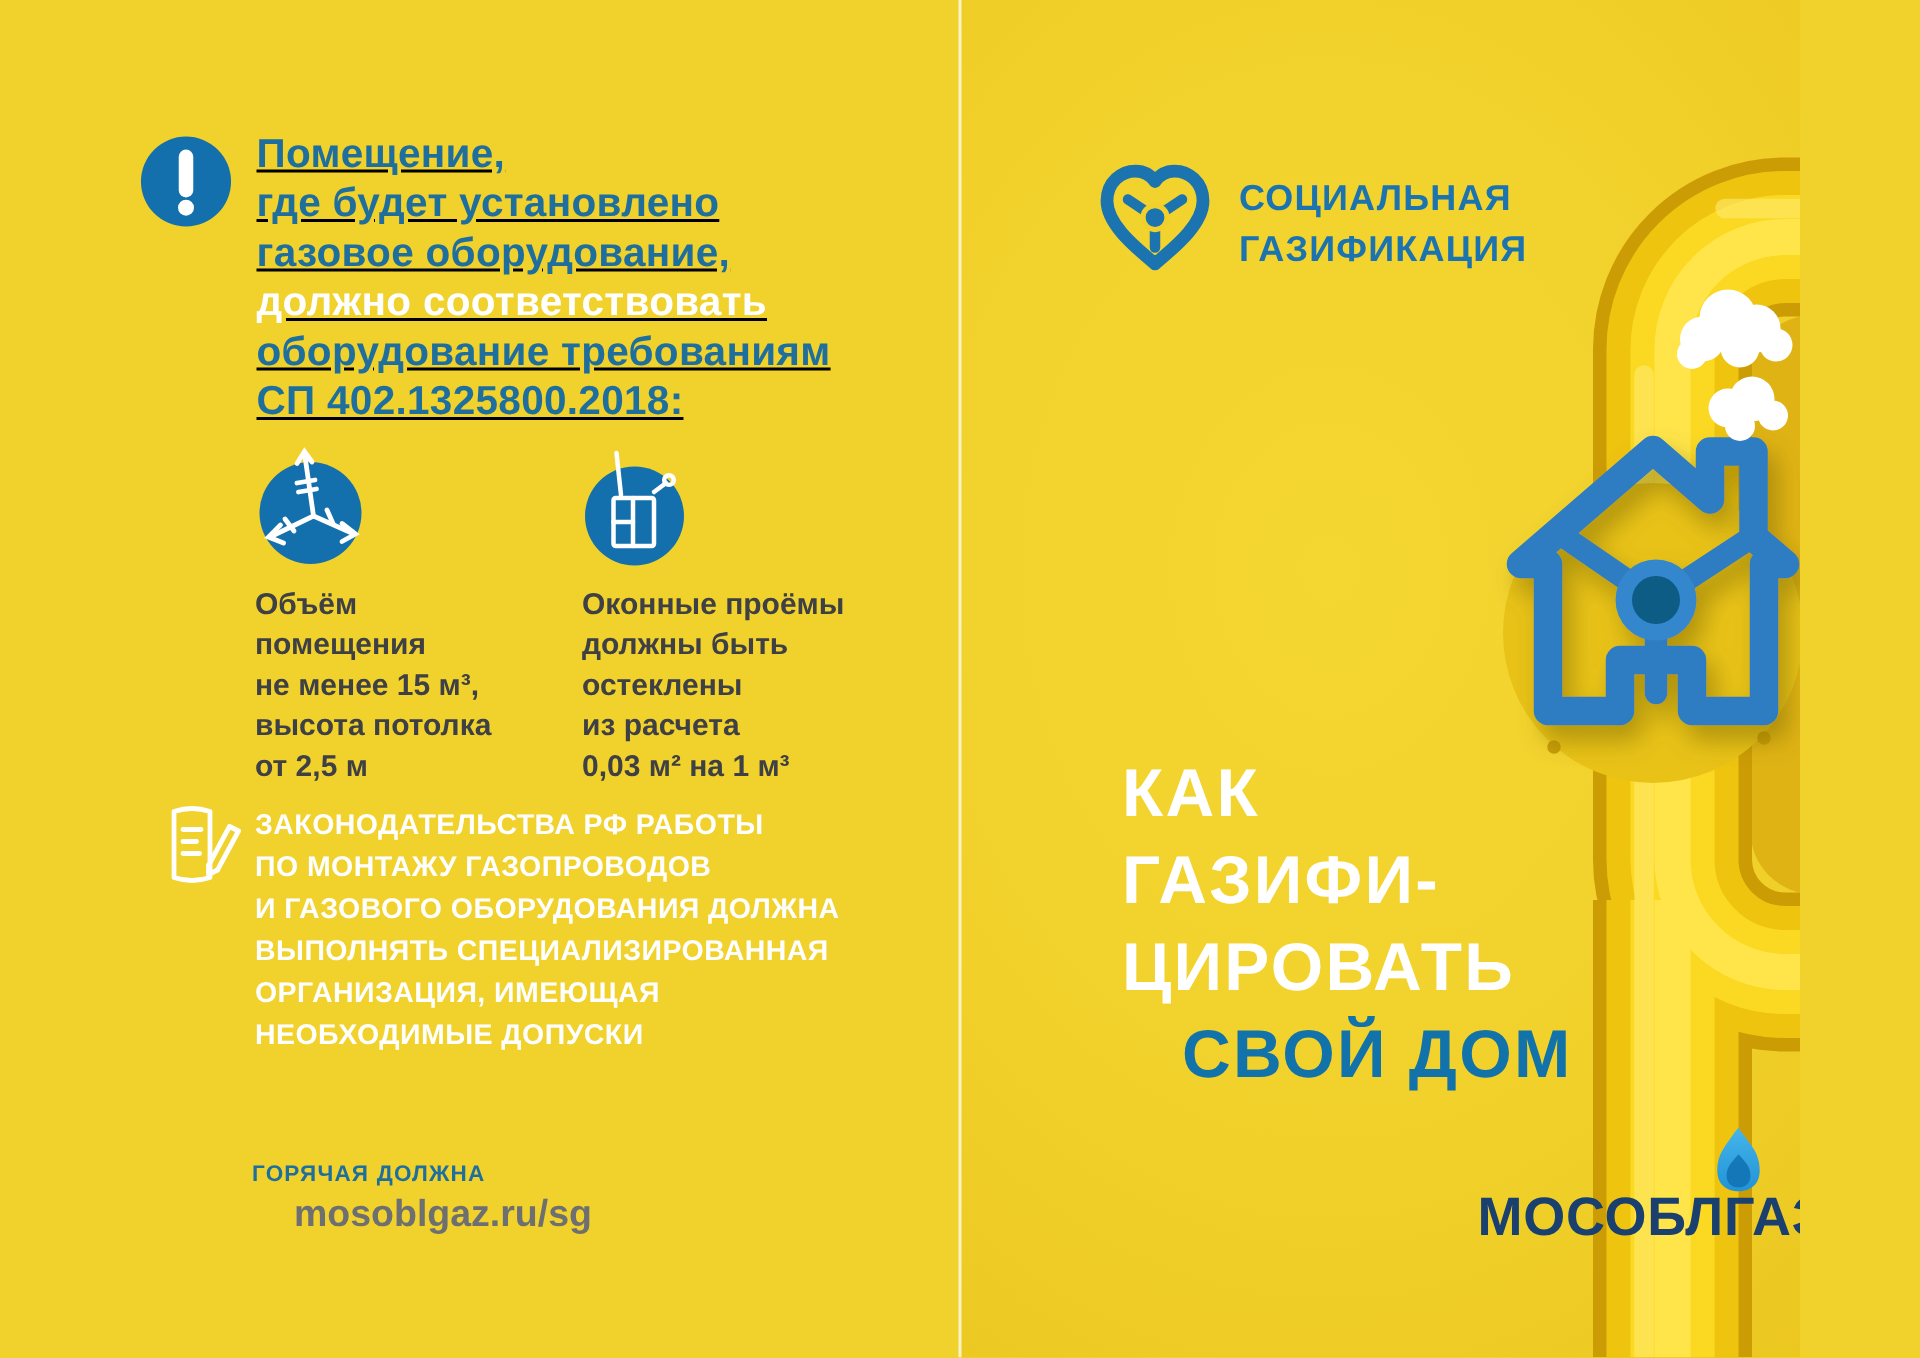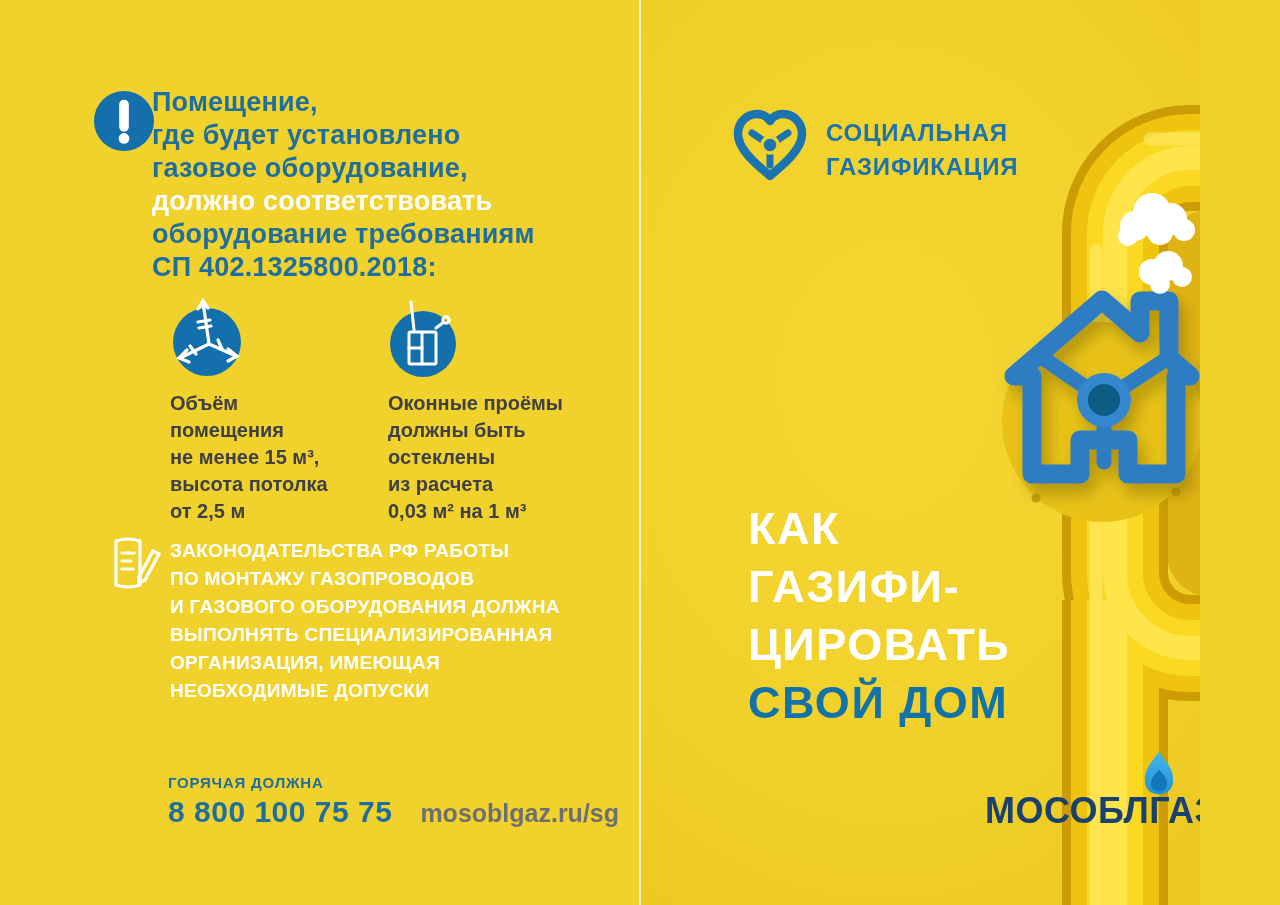--- a/index.html
+++ b/index.html
@@ -18,21 +18,21 @@
       radial-gradient(120% 95% at 44% 42%, #F5D732 0%, #F1D02A 48%, #EBC720 78%, #E2BA16 100%);
     overflow:hidden;
   }
   .fold-line {
     position:absolute; left:639px; top:0; width:2px; height:905px;
     background:rgba(255,251,225,0.85); z-index:40;
   }
 
   
   .notice-icon { position:absolute; left:93px; top:90px; width:62px; height:62px; }
-  .notice-text { position:absolute; left:152px; top:86px; }
+  .notice-text { position:absolute; left:171px; top:86px;text-decoration:underline; }
   .notice-text .line {
     font-size:27px; font-weight:bold; line-height:33px; color:#1F6F9E;
     letter-spacing:0.2px;
   }
   .notice-text .line.white { color:#FFFFFF; }
 
   .feature-icon-1 { position:absolute; left:172px; top:296px; width:70px; height:82px; }
   .feature-icon-2 { position:absolute; left:388px; top:298px; width:70px; height:80px; }
 
   .feature-caption { position:absolute; top:390px; }
@@ -67,21 +67,21 @@
   .program-name .pline {
     font-size:24px; font-weight:bold; line-height:34px; color:#1B74B0;
     letter-spacing:0.8px;
   }
 
   .cover-title { position:absolute; left:108px; top:500px; z-index:20; }
   .cover-title .tline {
     font-size:45px; font-weight:bold; line-height:58px; color:#FFFFFF;
     letter-spacing:1.5px;
   }
-  .cover-title .tline.accent { color:#1173A9; }
+  .cover-title .tline.accent { color:#1173A9;margin-left:40px; }
 
   .company-logo { position:absolute; left:345px; top:750px; width:260px; height:82px; z-index:20; }
   .company-name {
     position:absolute; left:0; bottom:0;
     font-size:36px; font-weight:bold; color:#1A4070; letter-spacing:0.5px;
   }
   .company-flame { position:absolute; left:158px; top:0; width:32px; height:46px; }
 
   .pipe-art { position:absolute; inset:0; width:640px; height:905px; z-index:5; }
 </style>
@@ -177,21 +177,20 @@
       <div class="line">ПО МОНТАЖУ ГАЗОПРОВОДОВ</div>
       <div class="line">И ГАЗОВОГО ОБОРУДОВАНИЯ ДОЛЖНА</div>
       <div class="line">ВЫПОЛНЯТЬ СПЕЦИАЛИЗИРОВАННАЯ</div>
       <div class="line">ОРГАНИЗАЦИЯ, ИМЕЮЩАЯ</div>
       <div class="line">НЕОБХОДИМЫЕ ДОПУСКИ</div>
     </div>
 
     <div class="hotline">
       <div class="hotline-label">ГОРЯЧАЯ ДОЛЖНА</div>
       <div class="hotline-row">
-        <span class="hotline-phone">8 800 100 75 75</span>
         <span class="hotline-url">mosoblgaz.ru/sg</span>
       </div>
     </div>
   </div>
 
   <div class="panel-right">
 
     <svg class="pipe-art" viewBox="640 0 640 905">
       <defs>
         <linearGradient id="flangeGrad" x1="0" y1="0" x2="0" y2="1">

